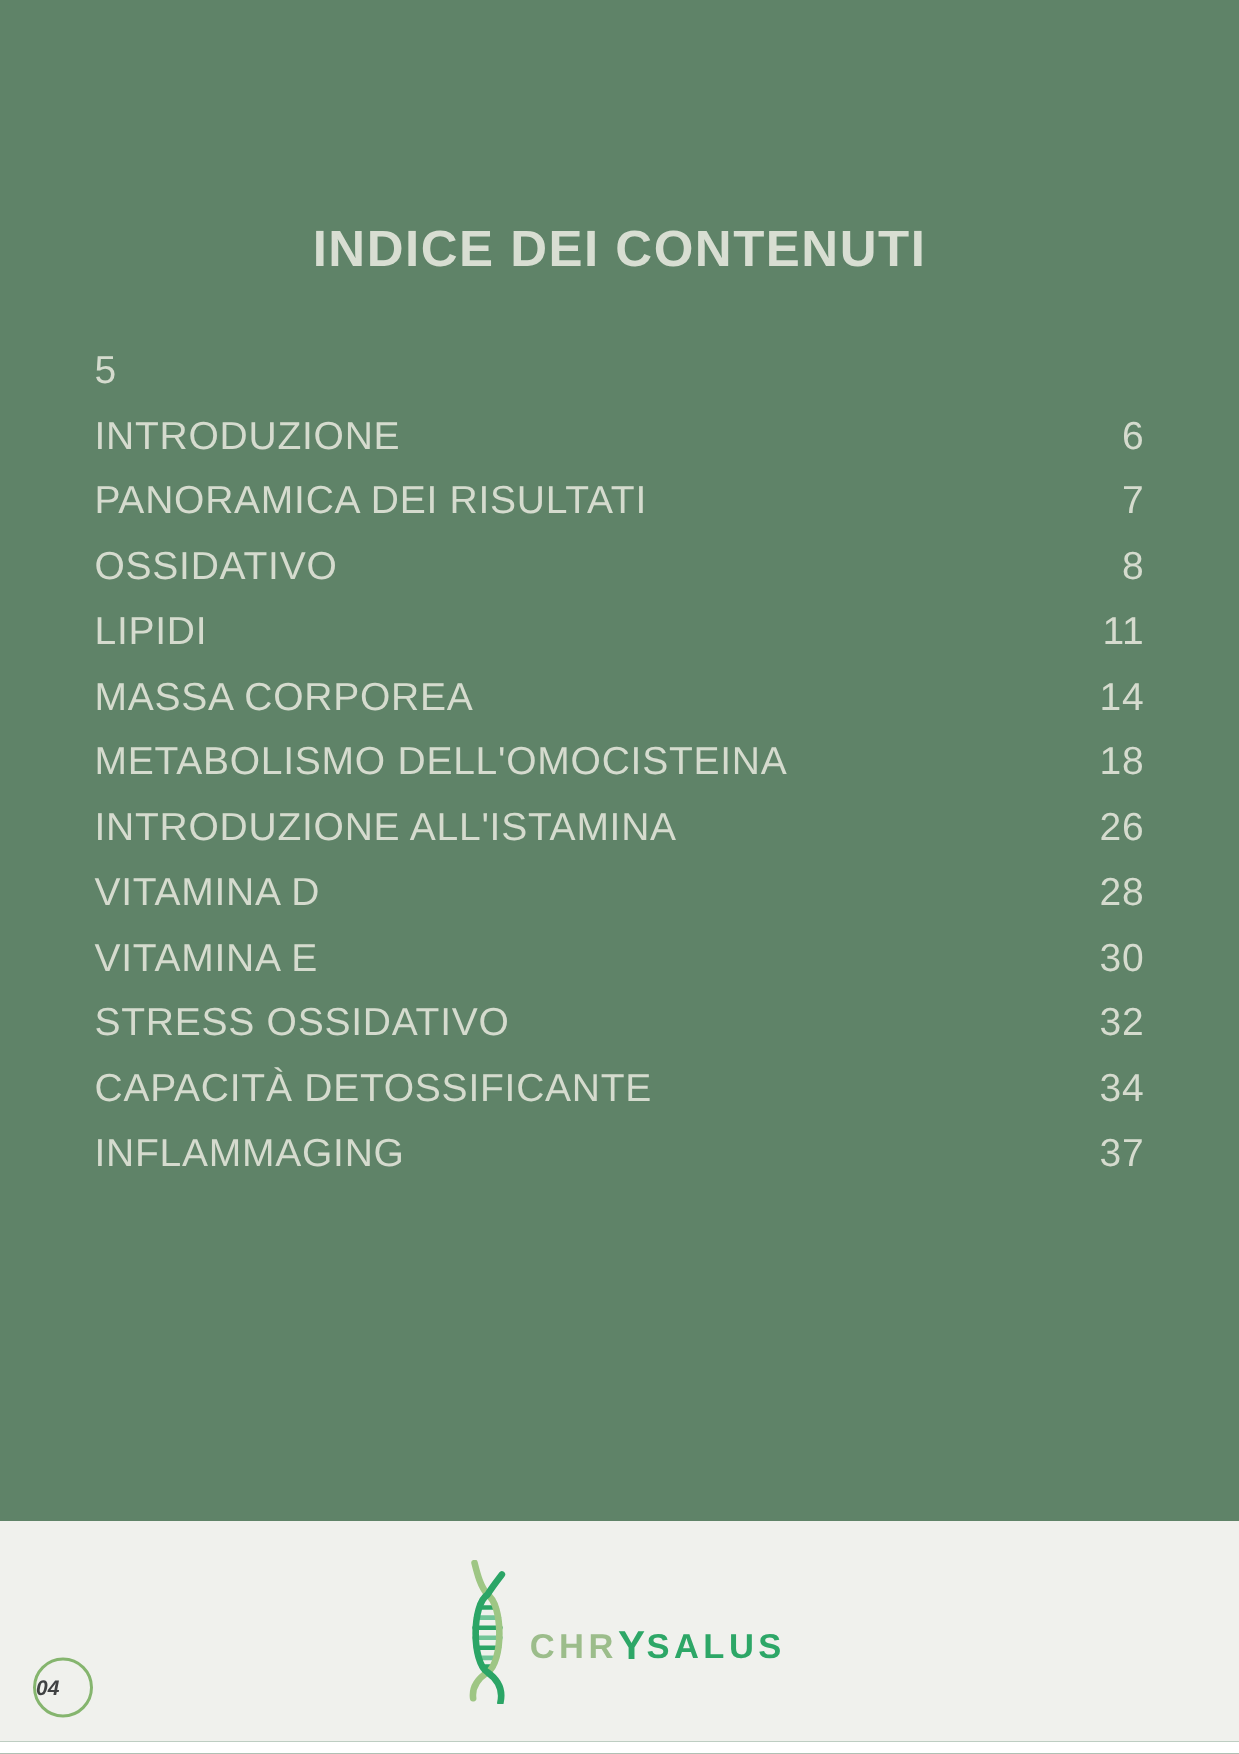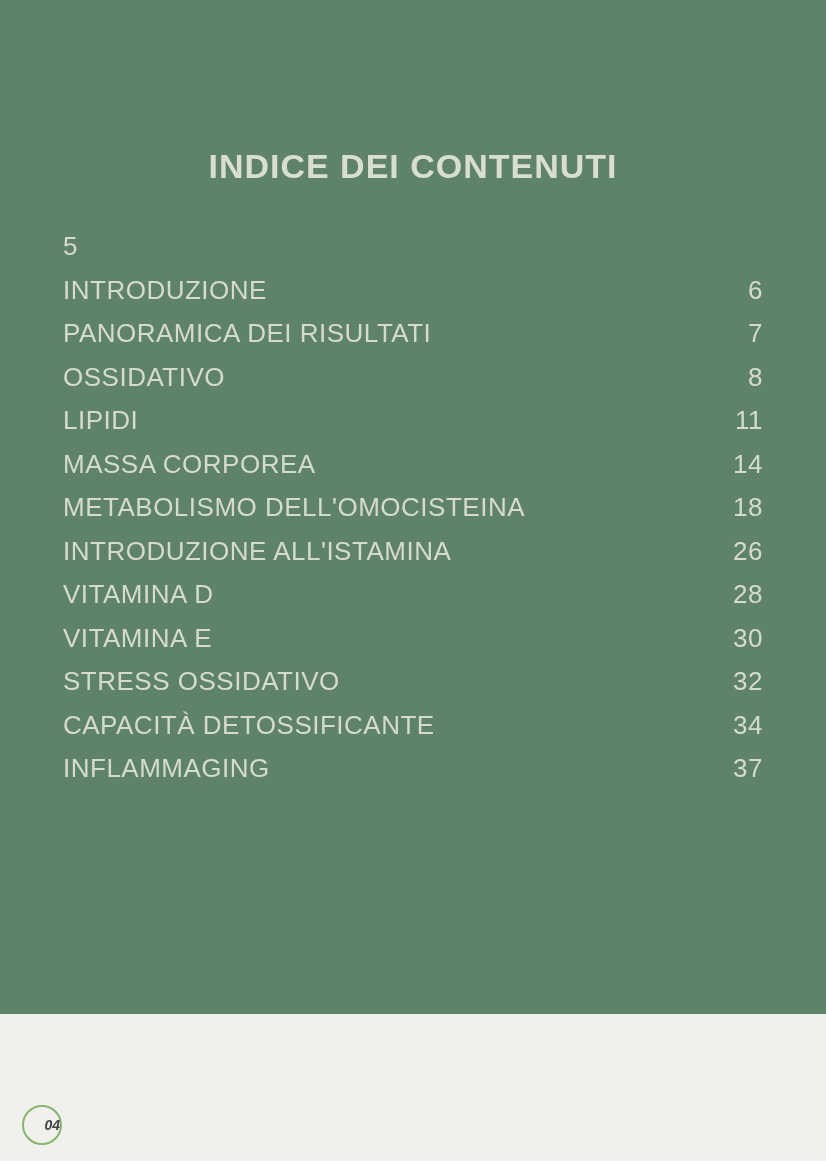--- a/index.html
+++ b/index.html
@@ -98,21 +98,21 @@
     letter-spacing:3px;
   }
   .page-badge{
     position:absolute;
     left:22px;top:91px;
     width:40px;height:40px;
     border:2px solid var(--badge-border);
     border-radius:50%;
     display:flex;
     align-items:center;
-    justify-content:flex-end;
+    justify-content:flex-start;
     background:transparent;
   }
   .page-badge span{
     font-size:14px;
     font-weight:700;
     font-style:italic;
     color:var(--badge-text);
   }
 </style>
 </head>
@@ -189,20 +189,41 @@
         <div class="toc-row">
           <span class="toc-label">INFLAMMAGING</span>
           <span class="toc-page">37</span>
         </div>
 
       </div>
   </section>
 
   <footer class="footer">
 
+    <div class="logo">
+      <svg class="dna-icon" width="46" height="96" viewBox="0 0 48 100" fill="none" xmlns="http://www.w3.org/2000/svg">
+
+        <line x1="18" y1="33" x2="30" y2="33" stroke="#2ba566" stroke-width="3.2" stroke-linecap="round"></line>
+        <line x1="16" y1="40" x2="32" y2="40" stroke="#71c598" stroke-width="3.2" stroke-linecap="round"></line>
+        <line x1="15" y1="47" x2="33" y2="47" stroke="#2ba566" stroke-width="3.2" stroke-linecap="round"></line>
+        <line x1="15" y1="54" x2="33" y2="54" stroke="#71c598" stroke-width="3.2" stroke-linecap="round"></line>
+        <line x1="16" y1="61" x2="32" y2="61" stroke="#2ba566" stroke-width="3.2" stroke-linecap="round"></line>
+        <line x1="18" y1="68" x2="30" y2="68" stroke="#71c598" stroke-width="3.2" stroke-linecap="round"></line>
+        <line x1="20" y1="74" x2="28" y2="74" stroke="#2ba566" stroke-width="3.2" stroke-linecap="round"></line>
+
+        <path d="M 15 2 C 17 10 19 18 24 24 C 35 31 35 71 24 78 C 18 82 13 88 14 96" stroke="#9ec684" stroke-width="4.6" stroke-linecap="round" fill="none"></path>
+
+        <path d="M 34 10 C 31 14 27 19 24 24 C 13 31 13 71 24 78 C 31 83 35 90 33 99" stroke="#2ba566" stroke-width="4.6" stroke-linecap="round" fill="none"></path>
+      </svg>
+      <div class="logo-text">
+        <span class="logo-prefix">CHR</span>
+        <span class="logo-glyph">Y</span>
+        <span class="logo-suffix">SALUS</span>
+      </div>
+    </div>
 
     <div class="page-badge">
       <span>04</span>
     </div>
 
   </footer>
 
 </div>
 
 </body></html>

